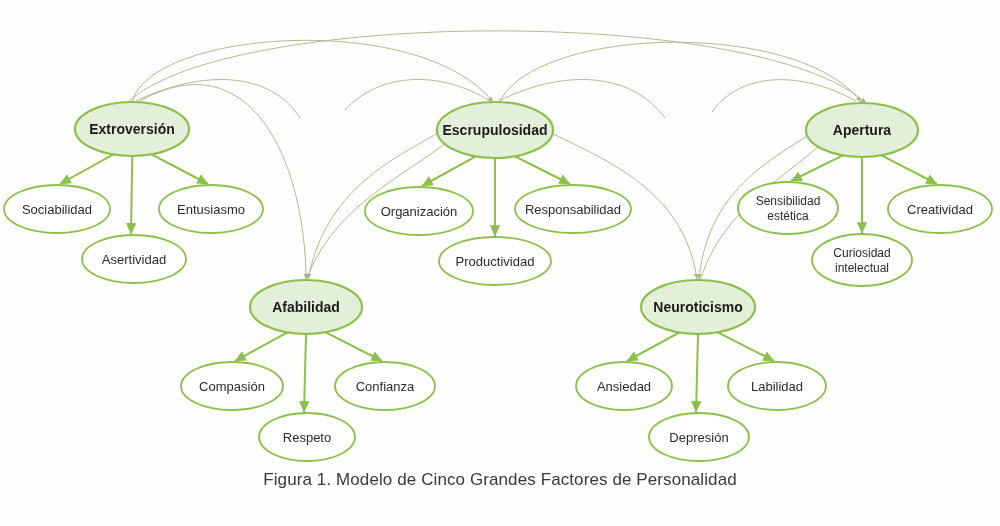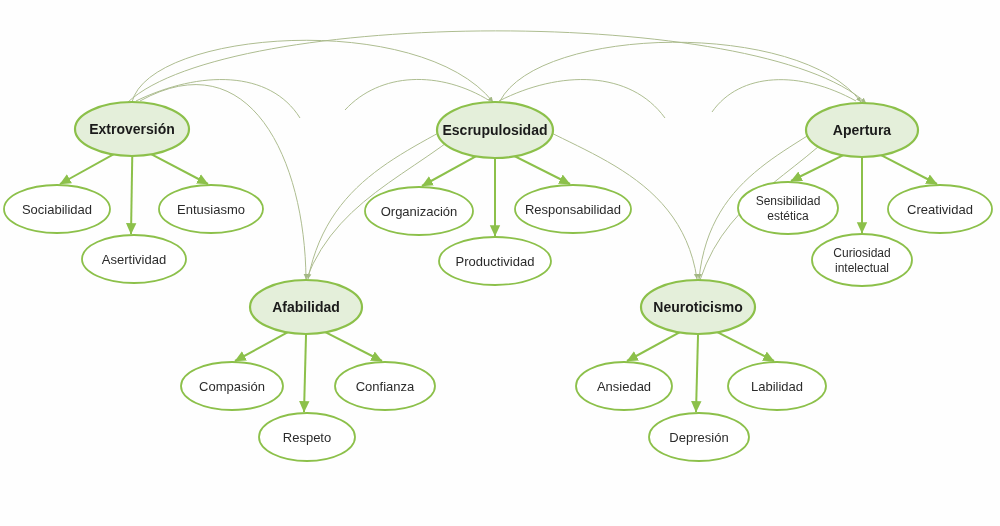--- a/index.html
+++ b/index.html
@@ -208,14 +208,15 @@
           <ellipse cx="306" cy="307" rx="56" ry="27" class="factor-ellipse"></ellipse>
           <text x="306" y="307" class="factor-label">Afabilidad</text>
         </g>
         <g>
           <ellipse cx="698" cy="307" rx="57" ry="27" class="factor-ellipse"></ellipse>
           <text x="698" y="307" class="factor-label">Neuroticismo</text>
         </g>
       </g>
   </svg>
 
+  <div class="caption">Figura 1. Modelo de Cinco Grandes Factores de Personalidad</div>
 
 </div>
 
 </body></html>

